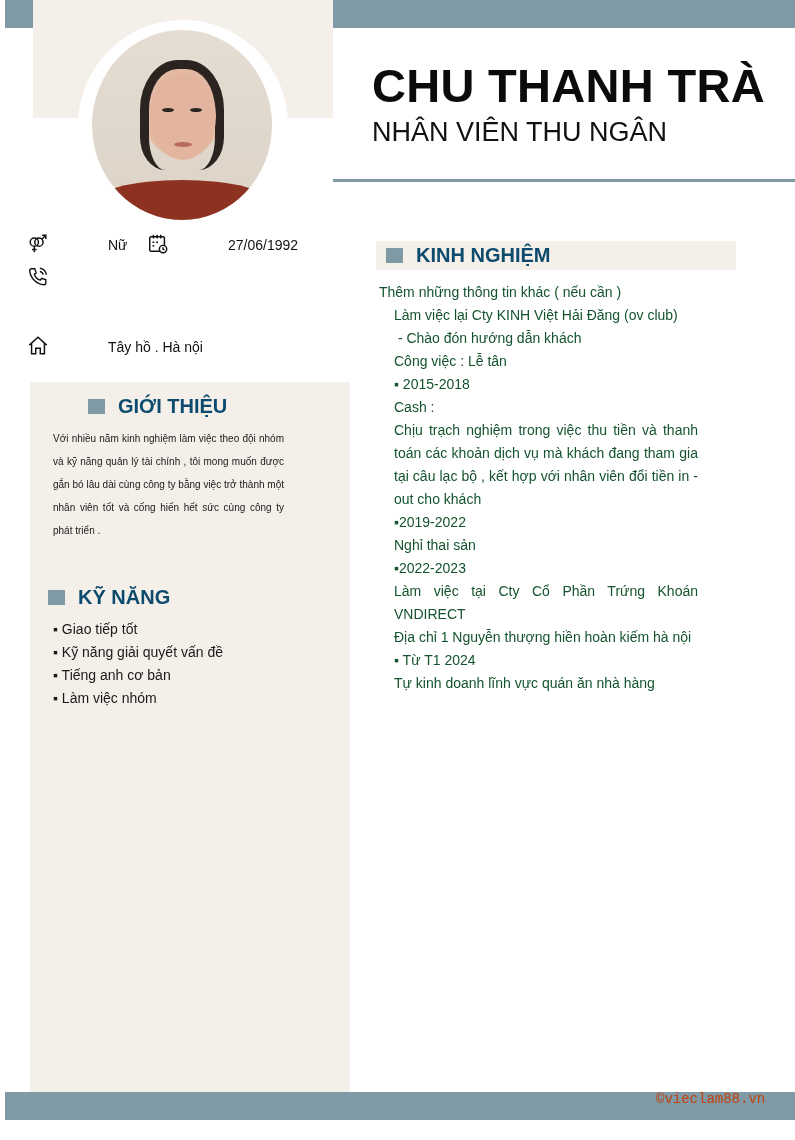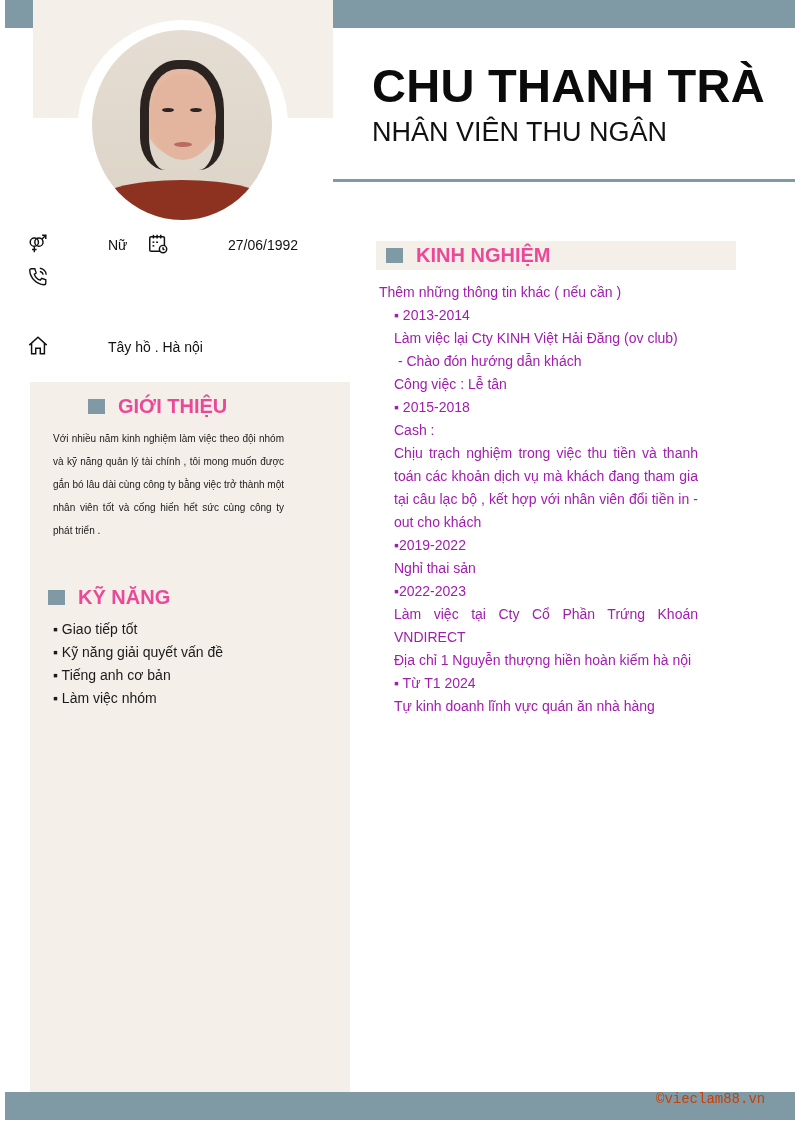--- a/index.html
+++ b/index.html
@@ -37,28 +37,28 @@
   }
   .name {
     left: 372px; top: 58px; font-size: 47px; font-weight: 700; letter-spacing: 0.3px; color: #0b0b0b; white-space: nowrap;
   }
   .job {
     left: 372px; top: 117px; font-size: 27px; color: #111; white-space: nowrap;
   }
   .underline { left: 333px; top: 179px; width: 462px; height: 3px; background: #7f9aa5; }
   .info { font-size: 14px; color: #111; white-space: nowrap; margin-left: 44px; }
   .icon { width: 22px; height: 22px; }
-  .sec-head { display: flex; align-items: center; font-weight: 700; font-size: 20px; color: #ec4899; }
+  .sec-head { display: flex; align-items: center; font-weight: 700; font-size: 20px; color: #0c4a6e; }
   .sec-head .sq { width: 17px; height: 15px; background: #7f9aa5; margin-right: 13px; }
   .intro-text {
     left: 53px; top: 427px; width: 231px; font-size: 10px; line-height: 23px; text-align: justify; color: #1a1a1a;
   }
   .skills { left: 53px; top: 618px; font-size: 14px; line-height: 23px; color: #1a1a1a; }
   .exp-band { left: 376px; top: 241px; width: 360px; height: 29px; background: #f4efe9; }
-  .exp-lines { font-size: 14px; line-height: 23px; color: #a21caf; }
+  .exp-lines { font-size: 14px; line-height: 23px; color: #14532d; }
   .exp-lines .l { white-space: nowrap; }
   .exp-lines .just { text-align: justify; text-align-last: justify; white-space: normal; }
   .watermark {
     left: 656px; top: 1091px; font-family: "Liberation Mono", "DejaVu Sans Mono", monospace;
     font-size: 14px; color: #c2410c;
   }
 </style>
 </head>
 <body>
 
@@ -142,21 +142,20 @@
   <div>▪ Làm việc nhóm</div>
 </div>
 
 <div class="abs exp-band"></div>
 <div class="abs sec-head" style="left:386px; top:244px;">
   <span class="sq"></span>
   <span>KINH NGHIỆM</span>
 </div>
 <div class="abs exp-lines" style="left:379px; top:281px;">Thêm những thông tin khác ( nếu cần )</div>
 <div class="abs exp-lines" style="left:394px; top:304px; width:304px;">
-  <div class="l">▪ 2013-2014</div>
   <div class="l">Làm việc lại Cty KINH Việt Hải Đăng (ov club)</div>
   <div class="l" style="white-space:pre"> - Chào đón hướng dẫn khách</div>
   <div class="l">Công việc : Lễ tân</div>
   <div class="l">▪ 2015-2018</div>
   <div class="l">Cash :</div>
   <div class="just">Chịu trạch nghiệm trong việc thu tiền và thanh</div>
   <div class="just">toán các khoản dịch vụ mà khách đang tham gia</div>
   <div class="just">tại câu lạc bộ , kết hợp với nhân viên đổi tiền in -</div>
   <div class="l">out cho khách</div>
   <div class="l">▪2019-2022</div>

